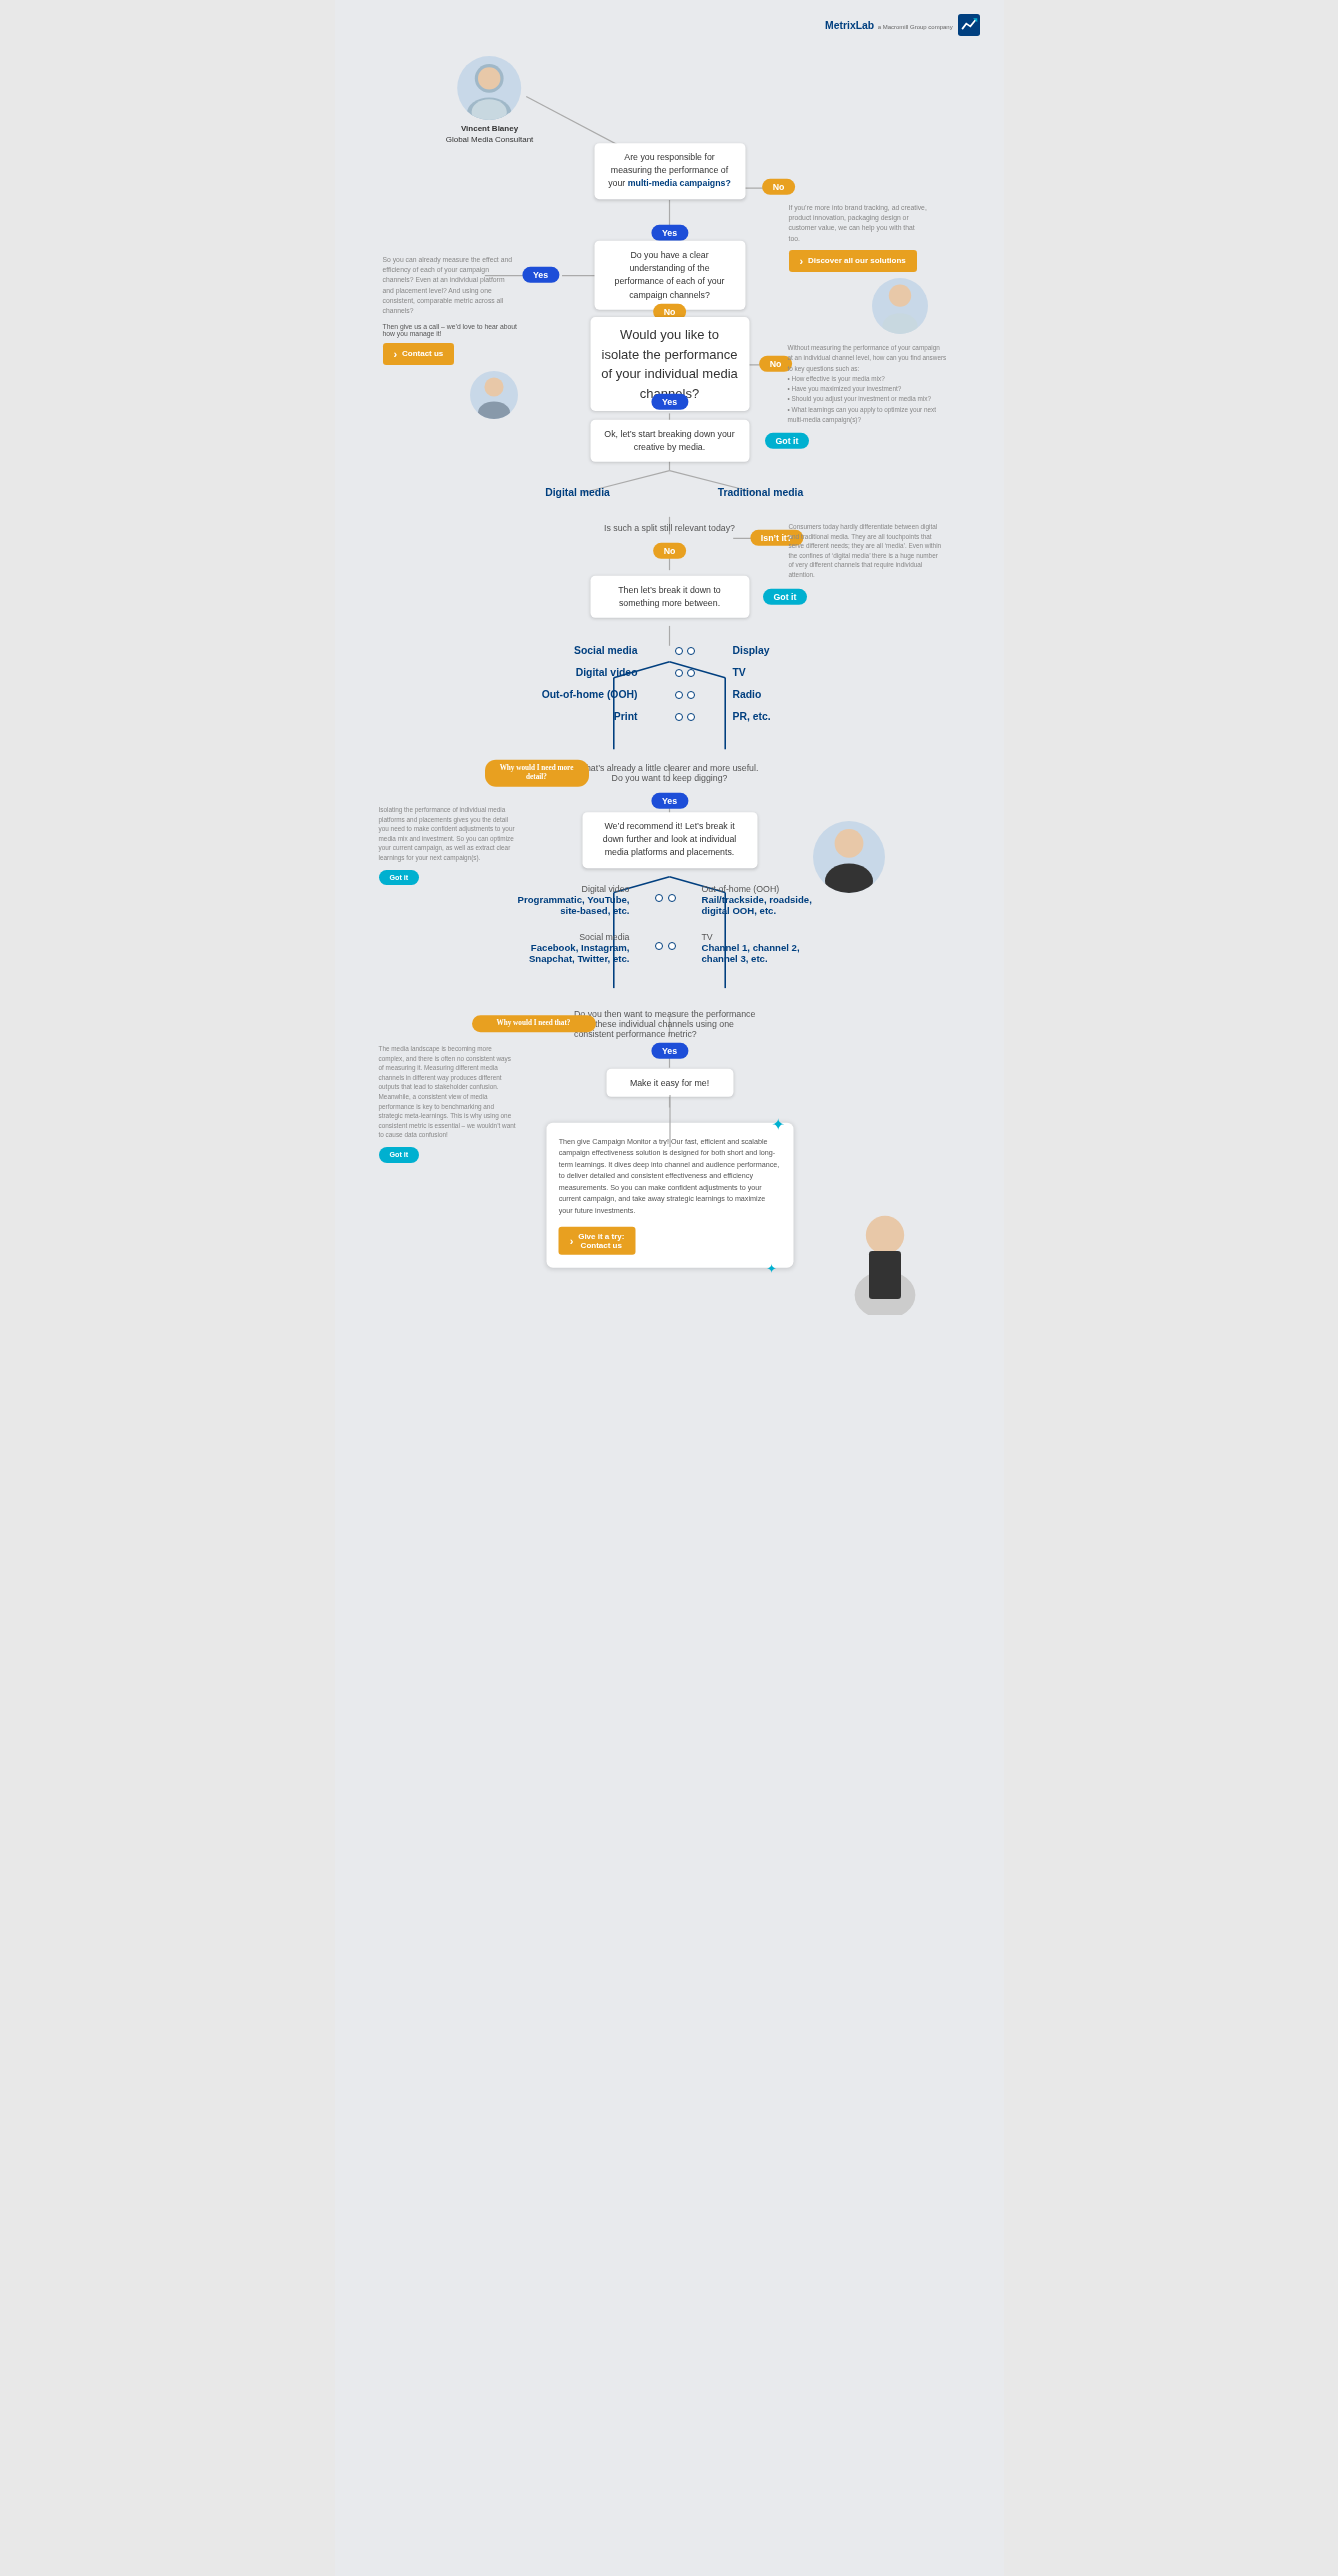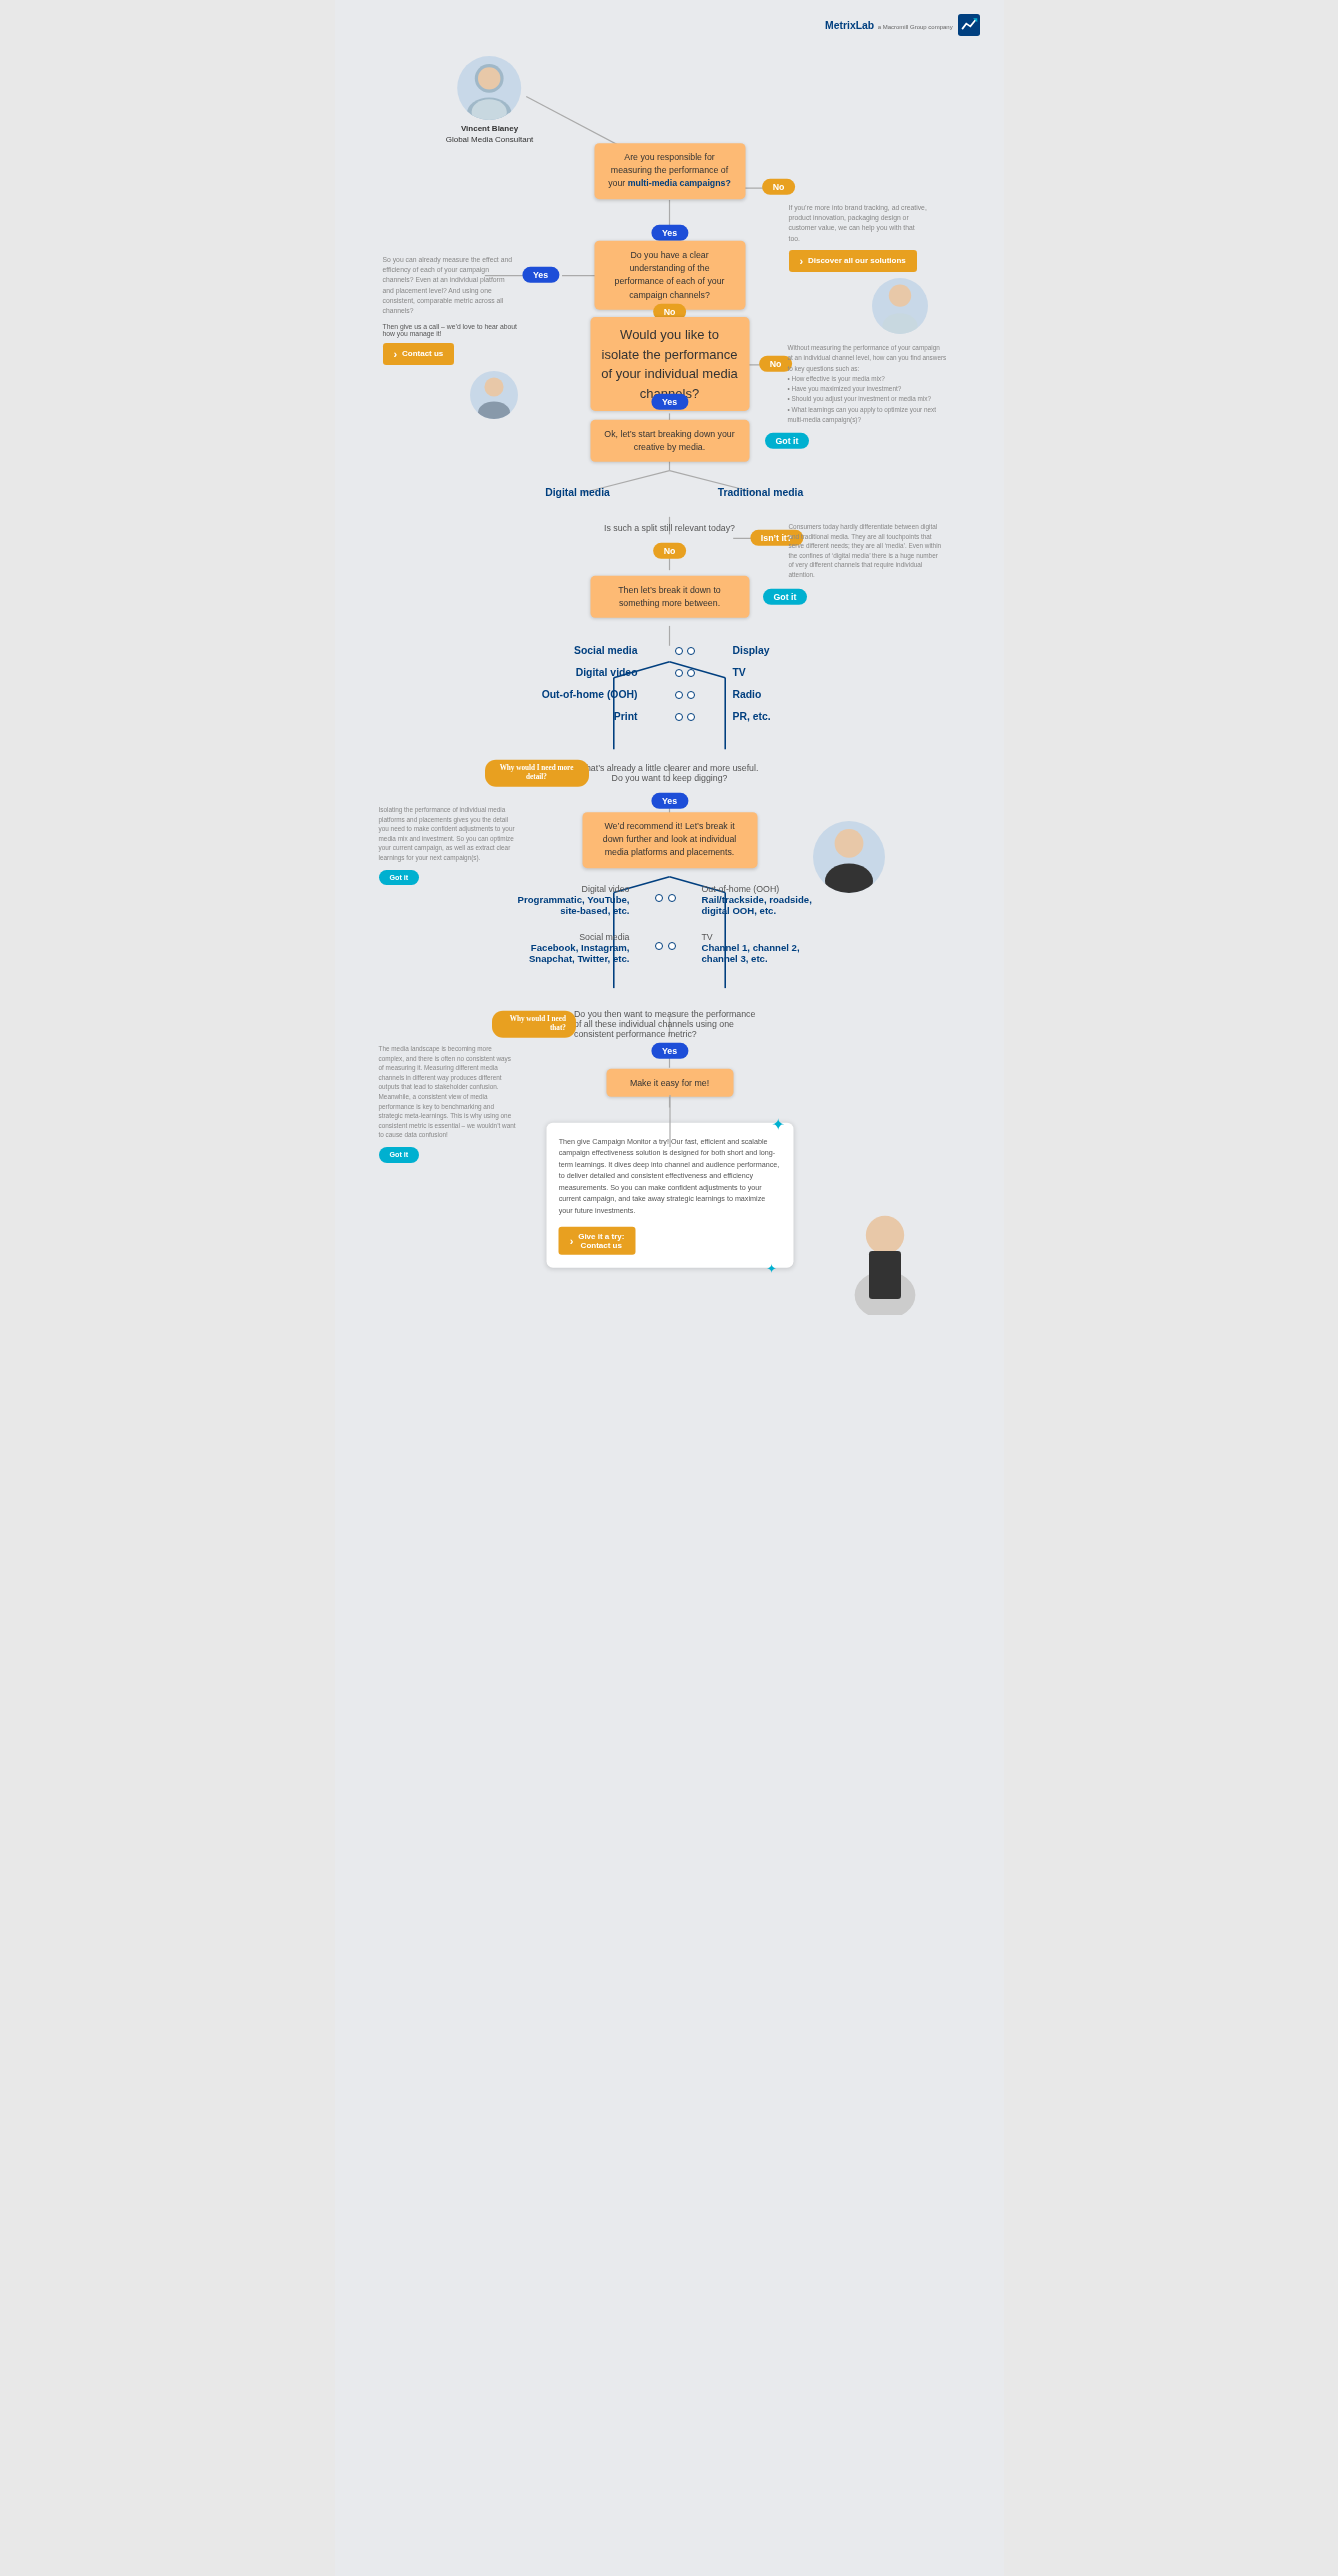--- a/index.html
+++ b/index.html
@@ -26,21 +26,21 @@
       align-items: center;
       gap: 4.8px;
     }
     .logo-icon {
       width: 22px;
       height: 22px;
     }
 
     
     .q-box {
-      background: #fdba74;
+      background: #ffffff;
       border-radius: 4.8px;
       padding: 8px 11px;
       font-size: 8.8px;
       text-align: center;
       box-shadow: 0 0.8px 3.2px rgba(0,0,0,0.15);
       line-height: 1.4;
     }
     .q-box strong { color: #003f7f; }
 
     
@@ -453,21 +453,21 @@
 channel 3, etc.</div>
         </div>
       </div>
     </div>
 
     <div style="position:absolute;left:303px;top:1008px;transform:translate(-50%,-50%);width:191px;">
       <div style="font-size:8.8px;color:#555;">Do you then want to measure the performance of all these individual channels using one consistent performance metric?</div>
     </div>
 
     <div style="position:absolute;left:167px;top:1008px;transform:translate(-50%,-50%);">
-      <div class="why-badge" style="width:84px;font-size:7.2px;text-align:right;">Why would I need that?</div>
+      <div class="why-badge" style="width:124px;font-size:7.2px;">Why would I need that?</div>
     </div>
 
     <div style="position:absolute;left:12px;top:1028px;width:139px;">
       <div class="info-text" style="font-size:6.4px;color:#888;line-height:1.5;">The media landscape is becoming more complex, and there is often no consistent ways of measuring it. Measuring different media channels in different way produces different outputs that lead to stakeholder confusion. Meanwhile, a consistent view of media performance is key to benchmarking and strategic meta-learnings. This is why using one consistent metric is essential – we wouldn’t want to cause data confusion!</div>
       <div style="margin-top:6.4px;">
         <span class="badge badge-gotit" style="font-size:7.2px;">Got it</span>
       </div>
     </div>
 
     <div style="position:absolute;left:303px;top:1035px;transform:translate(-50%,-50%);">

